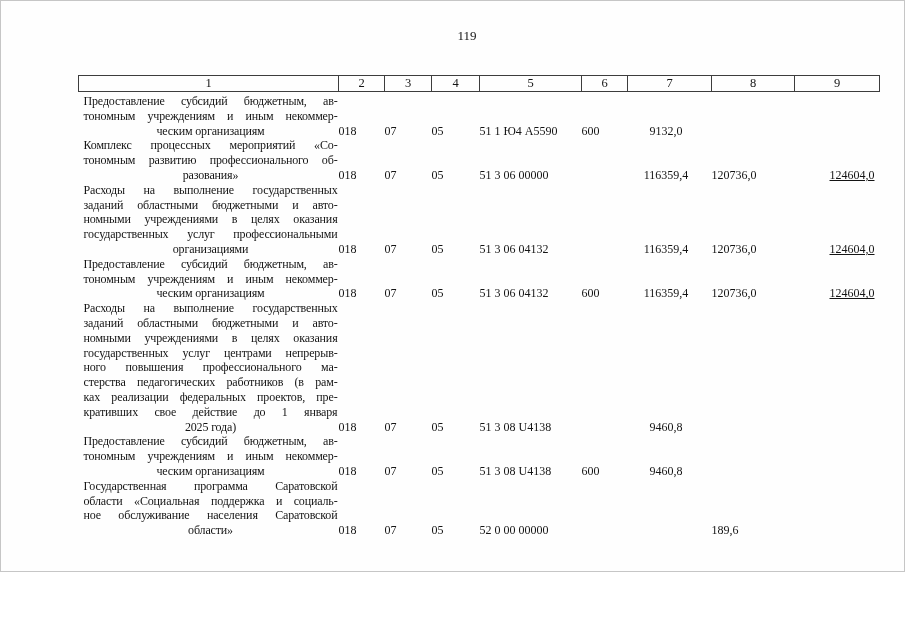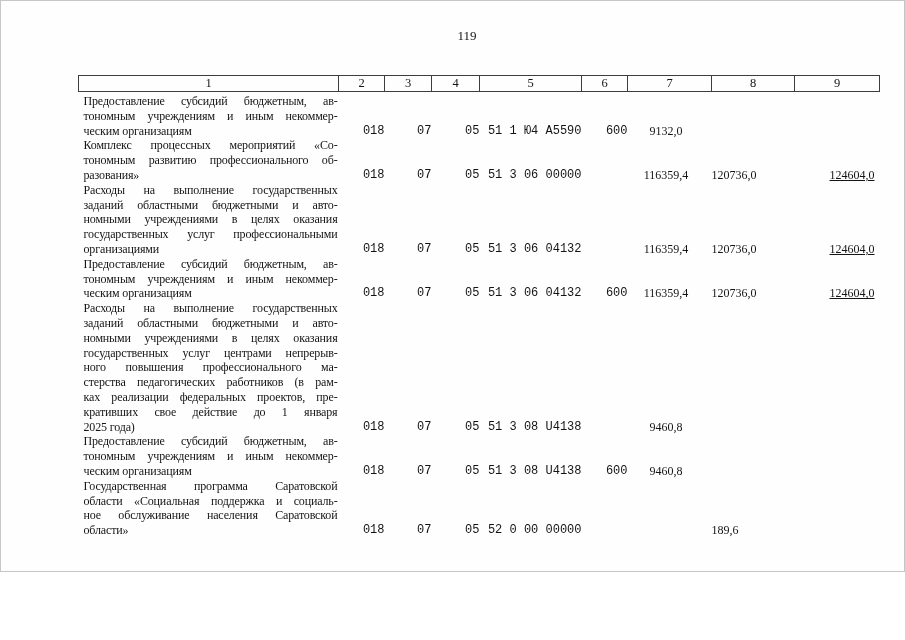--- a/index.html
+++ b/index.html
@@ -43,22 +43,22 @@
     vertical-align: bottom;
     padding: 0;
     font-size: 12px;
     line-height: 14.8px;
     white-space: nowrap;
   }
   tbody tr:first-child td { padding-top: 2px; }
   td.c1 { padding-left: 5px; padding-right: 1px; white-space: normal; }
   td.c1 div { letter-spacing: -0.15px; }
   td.c1 .jl { text-align: justify; text-align-last: justify; }
-  td.c1 .ll { text-align: left; }
-  td.c2, td.c3, td.c4, td.c5, td.c6 { text-align: right; font-family: Liberation Mono, monospace; }
+  td.c1 .ll { text-align: center; }
+  td.c2, td.c3, td.c4, td.c5, td.c6 { text-align: left; }
   td.c7 { text-align: center; padding-right: 7px; }
   td.c8 { text-align: left; padding-right: 4px; }
   td.c9 { text-align: right; padding-right: 5px; text-decoration: underline; }
 </style>
 </head>
 <body>
 
 <div class="page">
   <div class="page-number">119</div>
 

